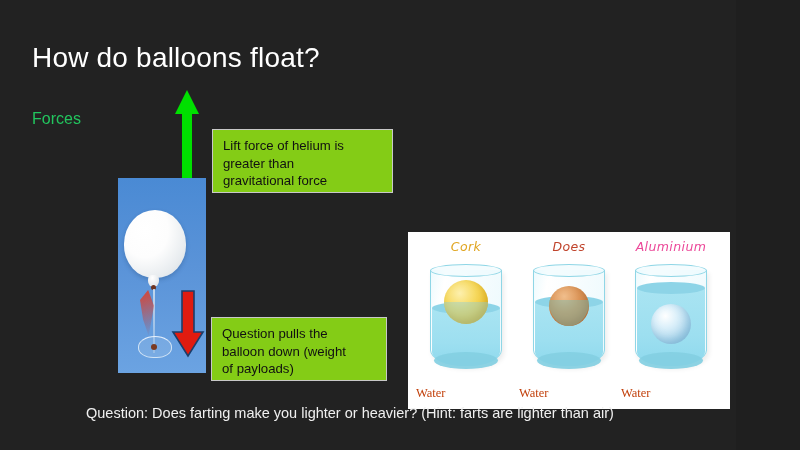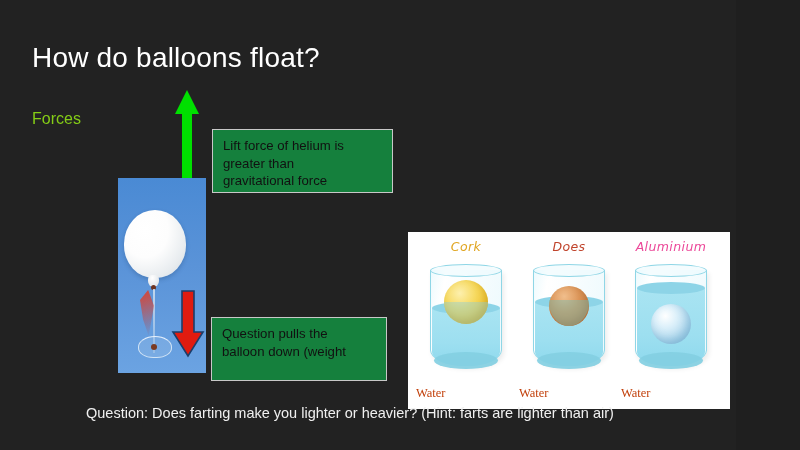--- a/index.html
+++ b/index.html
@@ -25,21 +25,21 @@
     font-size: 28px;
     color: #ffffff;
     letter-spacing: 0.2px;
     white-space: nowrap;
   }
   #subtitle-forces {
     position: absolute;
     left: 32px;
     top: 110px;
     font-size: 16px;
-    color: #84cc16;
+    color: #22c55e;
     white-space: nowrap;
   }
   #question-line {
     position: absolute;
     left: 86px;
     top: 405px;
     font-size: 14.5px;
     color: #f0f0f0;
     white-space: nowrap;
   }
@@ -124,21 +124,21 @@
   }
 
   
   .arrow {
     position: absolute;
   }
 
   
   .callout {
     position: absolute;
-    background: #15803d;
+    background: #84cc16;
     border: 1px solid #c8c8c8;
     box-sizing: border-box;
     padding: 7px 9px 6px 10px;
     font-size: 13.2px;
     line-height: 17.5px;
     color: #111111;
   }
   #callout-lift {
     left: 212px;
     top: 129px;
@@ -287,20 +287,21 @@
 
   <div class="callout" id="callout-lift">
     <div>Lift force of helium is</div>
     <div>greater than</div>
     <div>gravitational force</div>
   </div>
 
   <div class="callout" id="callout-gravity">
     <div>Question pulls the</div>
     <div>balloon down (weight</div>
+    <div>of payloads)</div>
   </div>
 
   <div id="buoyancy-figure">
 
     <div class="beaker-col" style="left:8px;">
       <div class="beaker-label" style="color:#E0A520;">Cork</div>
       <div class="beaker">
         <div class="glass-body"></div>
         <div class="water-fill" style="top:44px; height:58px;"></div>
         <div class="water-surface" style="top:38px;"></div>

